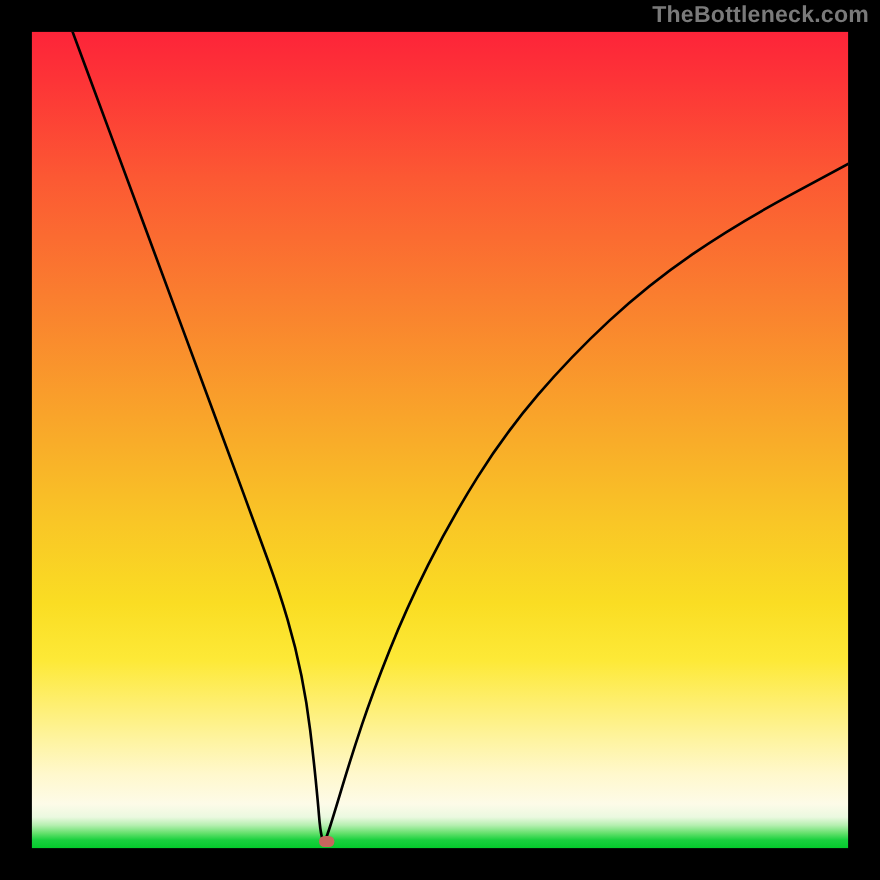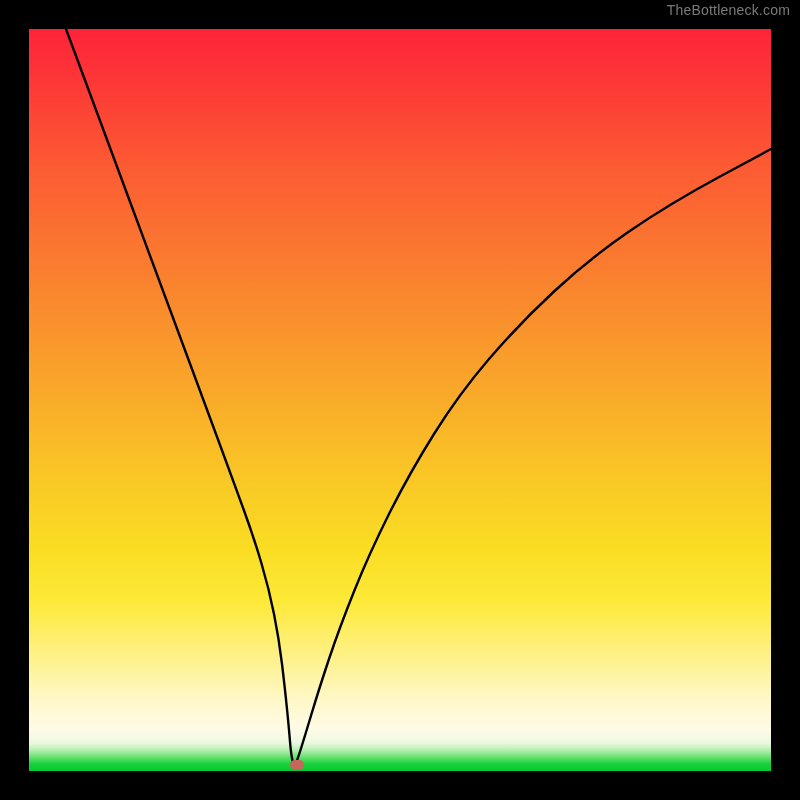--- a/index.html
+++ b/index.html
@@ -15,22 +15,22 @@
     position: relative;
     width: 800px;
     height: 800px;
     background: #000;
   }
   .watermark {
     position: absolute;
     top: 2px;
     right: 10px;
     color: #7a7a7a;
-    font-size: 14px;
-    font-weight: 400;
+    font-size: 21px;
+    font-weight: 700;
     letter-spacing: 0.2px;
     z-index: 50;
     user-select: none;
   }
   .plot {
     position: absolute;
     left: 29px;
     top: 29px;
     width: 742px;
     height: 742px;

